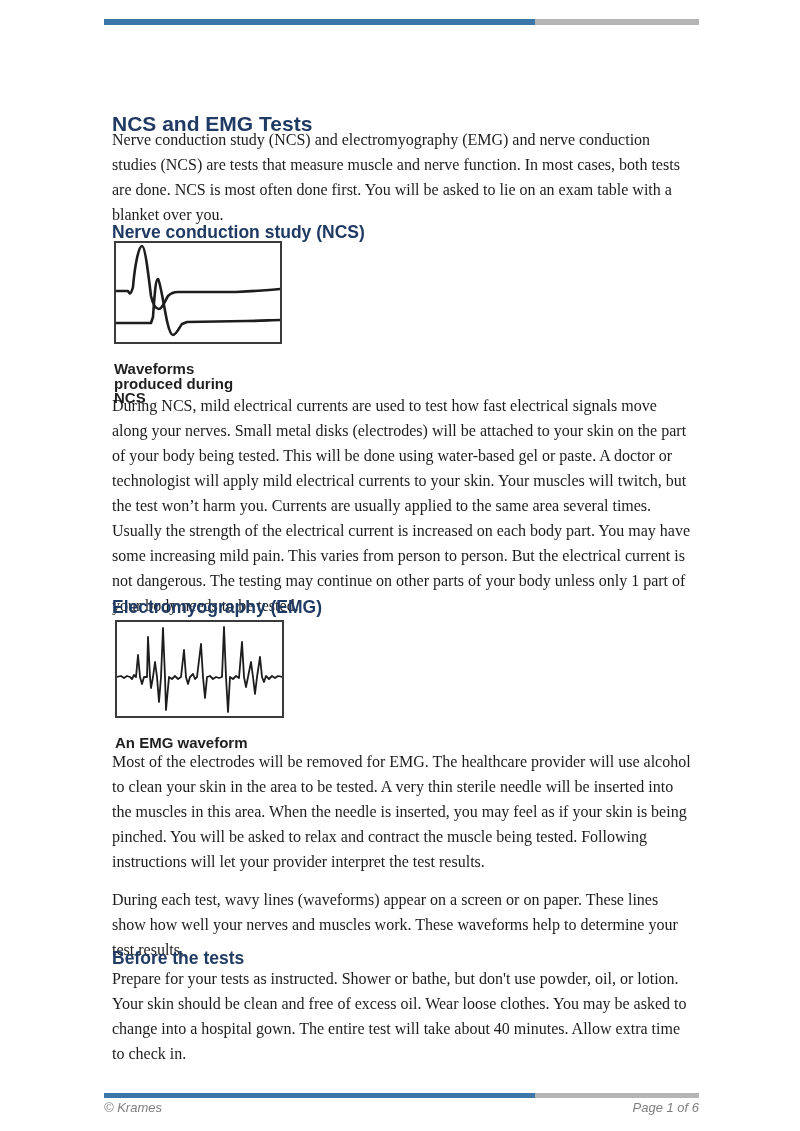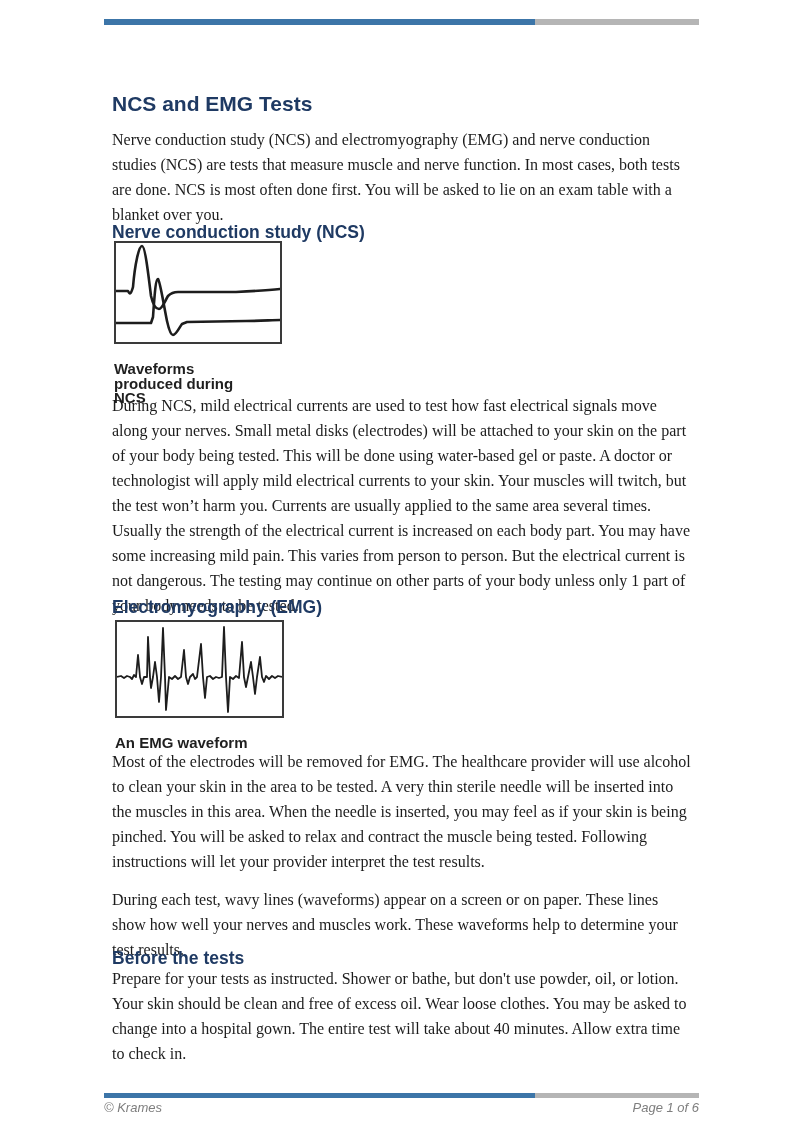--- a/index.html
+++ b/index.html
@@ -3,21 +3,21 @@
 <meta charset="utf-8">
 <style>
   html,body{margin:0;padding:0;background:#fff;}
   body{width:800px;height:1131px;position:relative;font-family:"Liberation Serif",serif;color:#1c1c1c;}
   .abs{position:absolute;}
   
   .rule-bar{display:flex;height:6px;}
   .rule-bar .seg-accent{height:100%;}
   .rule-bar .seg-muted{height:100%;}
   
-  .doc-title{font-family:"Liberation Sans",sans-serif;font-weight:bold;font-size:21px;color:#1f3a63;line-height:1.1;}
+  .doc-title{font-family:"Liberation Sans",sans-serif;font-weight:bold;font-size:21px;color:#1f3a63;line-height:1.1;margin-top:20px;}
   .h2{font-family:"Liberation Sans",sans-serif;font-weight:bold;font-size:17.5px;color:#1f3a63;line-height:1.1;margin-top:11px;}
   
   .para{font-size:16px;line-height:25px;width:580px;margin:0;}
   .para + .para{margin-top:13px;}
   
   .figure{display:block;}
   .wave-box{border:2px solid #3a3a3a;background:#fff;display:block;}
   .fig-caption{font-family:"Liberation Sans",sans-serif;font-weight:bold;font-size:15px;line-height:14.5px;color:#1f1f1f;margin-top:18px;max-width:138px;}
   
   .footer-row{display:flex;justify-content:space-between;width:595px;font-family:"Liberation Sans",sans-serif;font-style:italic;font-size:13px;color:#7e7e7e;}

